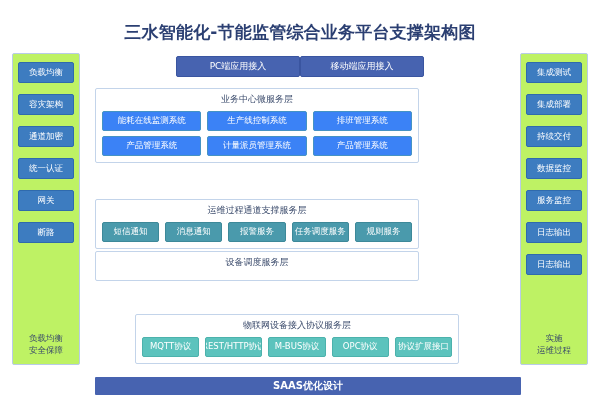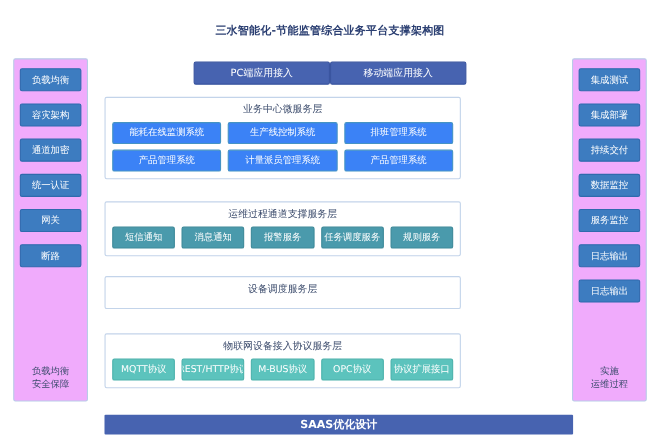--- a/index.html
+++ b/index.html
@@ -22,36 +22,36 @@
     box-sizing: border-box;
   }
 
   
   .title {
     position: absolute;
     top: 21px;
     left: 0;
     width: 600px;
     text-align: center;
-    font-size: 10px;
+    font-size: 17px;
     font-weight: bold;
     color: #2b3f72;
     letter-spacing: 0.2px;
   }
 
   
   .side-col {
     position: absolute;
     top: 53px;
     width: 68px;
     height: 312px;
     border: 1px solid #b9cbe8;
     border-radius: 2px;
     box-sizing: border-box;
-    background: #f0abfc;
+    background: #bef264;
     display: flex;
     flex-direction: column;
     align-items: center;
     padding-top: 8px;
   }
   .side-col.left  { left: 12px; }
   .side-col.right { left: 520px; }
 
   .side-chip {
     width: 56px;
@@ -142,27 +142,27 @@
     justify-content: center;
     box-sizing: border-box;
     white-space: nowrap;
     overflow: hidden;
   }
 
   
   #layer-business { top: 88px;  }
   #layer-business .cell { background: #3b82f6; border: 1px solid #4593c4; }
 
-  #layer-ops      { top: 183px; }
+  #layer-ops      { top: 199px; }
   #layer-ops .cell { background: #4a9aac; border: 1px solid #3d8999; }
 
   #layer-device   { top: 251px; }
   #layer-device .cell { background: #6b7fc7; border: 1px solid #5a6fb8; }
 
-  #layer-iot      { top: 303px; }
+  #layer-iot      { top: 314px; margin-left: 40px; }
   #layer-iot .cell { background: #5cc3bd; border: 1px solid #4cb2ac; }
 
   
   .cell.wide { flex: 1.9; }
 
   
   .bottom-bar {
     position: absolute;
     left: 95px;
     top: 377px;

